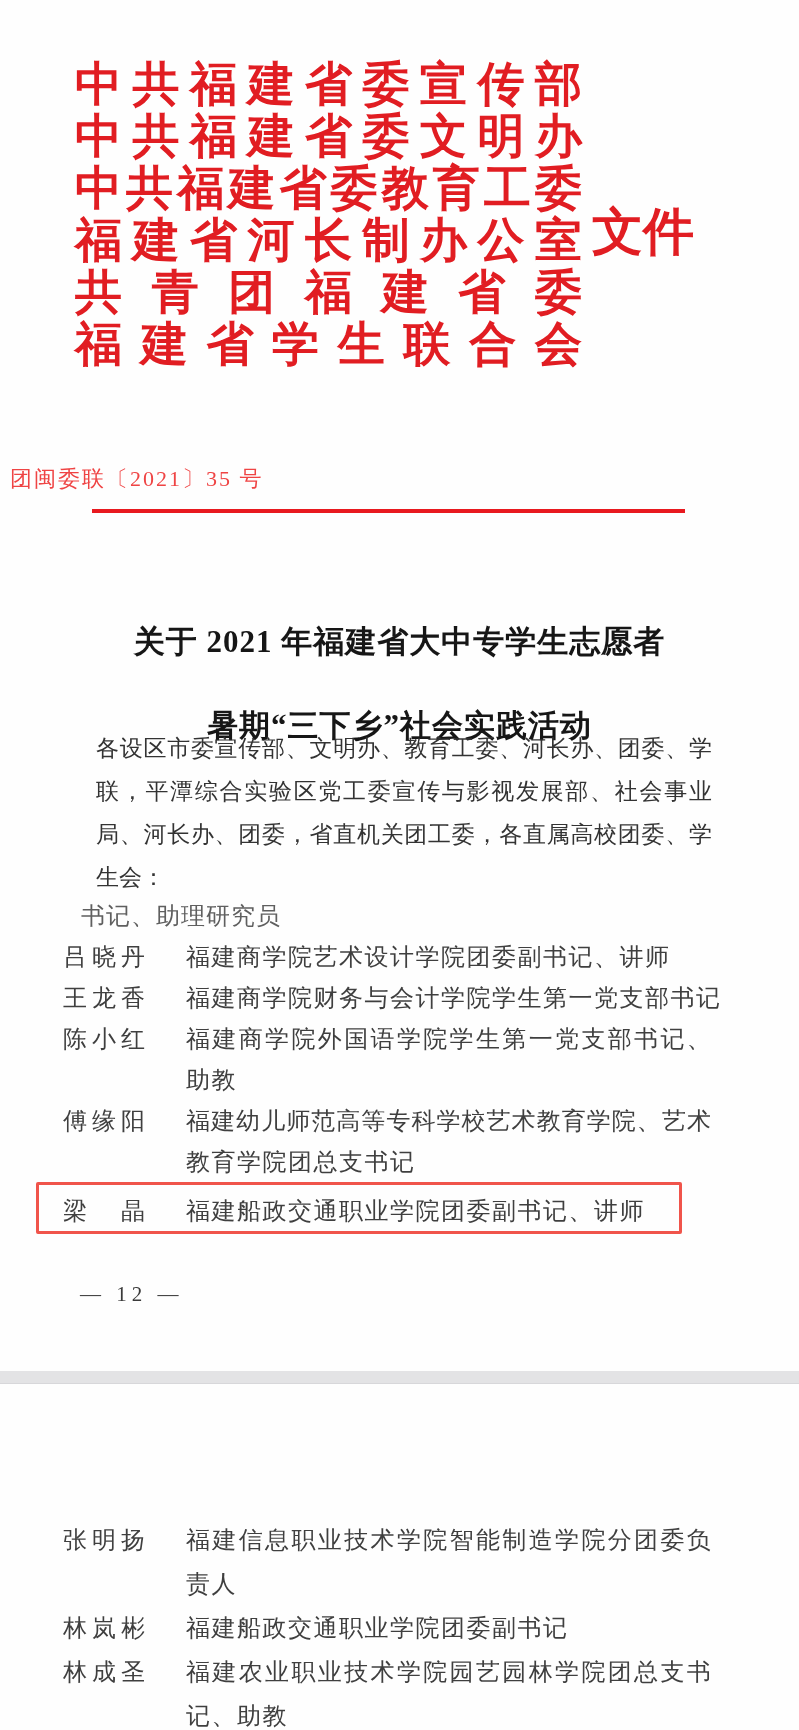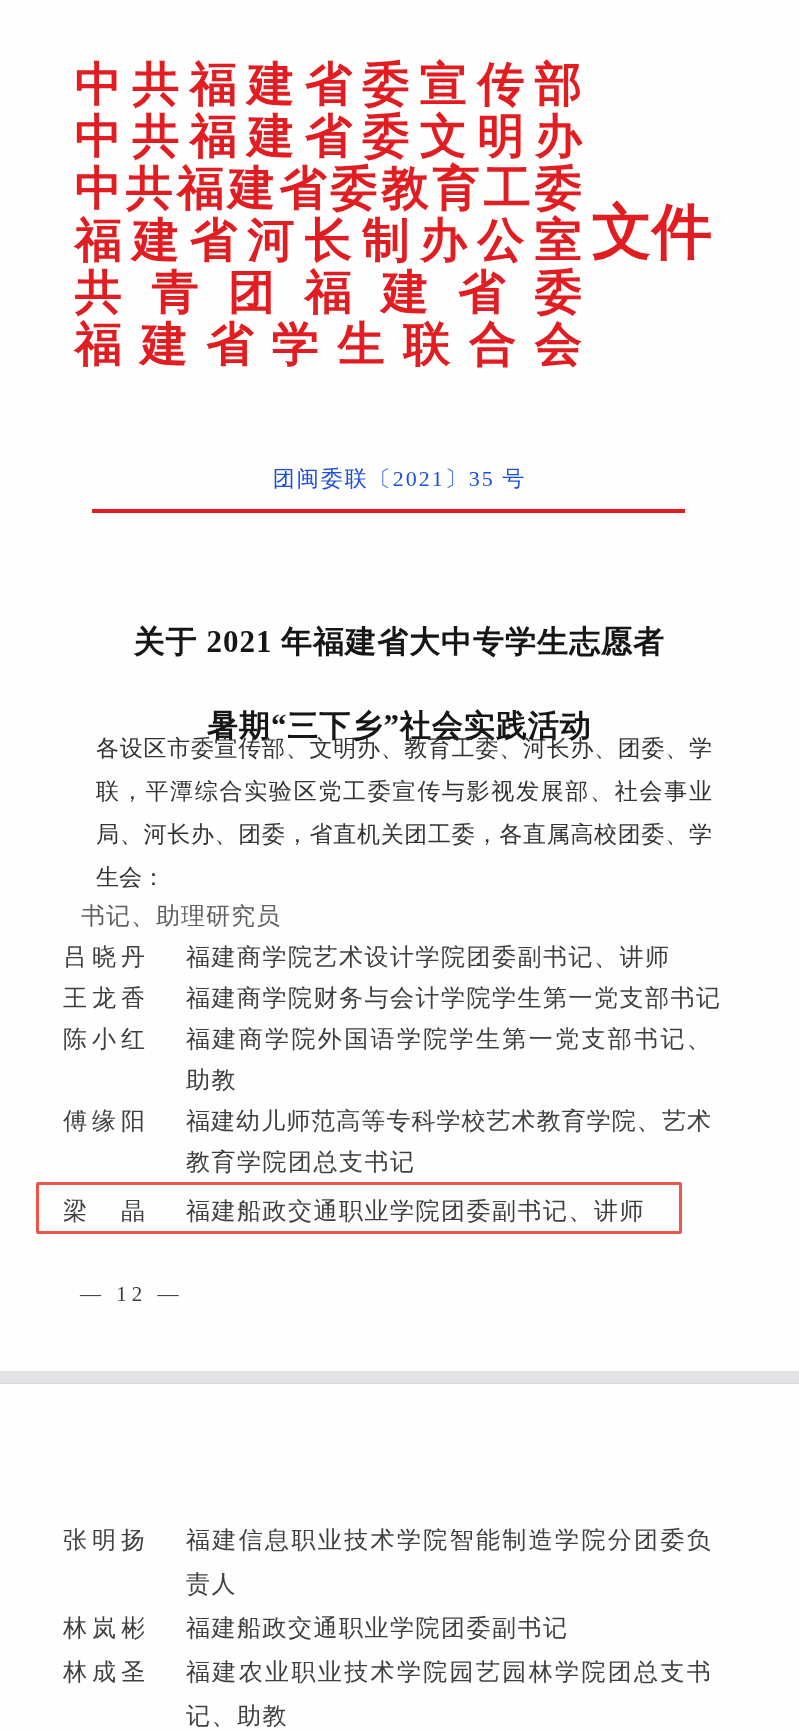--- a/index.html
+++ b/index.html
@@ -6,23 +6,23 @@
     --red:#e11d22; --rule:#e8191f; --hl:#f0544b; --gap:#e3e3e5;
   }
   *{margin:0;padding:0;box-sizing:border-box;}
   html,body{background:#ffffff;}
   body{font-family:"Liberation Serif","DejaVu Serif",serif;}
   .canvas{position:relative;width:799px;height:1730px;background:#fefefe;overflow:hidden;margin:0 auto;}
 
   
   .red-header{position:absolute;left:75px;top:58px;width:507px;}
   .rh-line{height:52px;line-height:52px;font-size:47px;font-weight:bold;color:var(--red);white-space:nowrap;}
-  .wenjian{position:absolute;left:592px;top:200px;font-size:60px;font-weight:bold;color:var(--red);line-height:64px;white-space:nowrap;}
-
-  .doc-number{position:absolute;left:10px;top:464px;width:779px;text-align:center;font-size:22px;color:#1d4ed8;letter-spacing:2px;}
+  .wenjian{position:absolute;left:592px;top:200px;font-size:51px;font-weight:bold;color:var(--red);line-height:64px;white-space:nowrap;}
+
+  .doc-number{position:absolute;left:10px;top:464px;width:779px;text-align:left;font-size:22px;color:#ef4444;letter-spacing:2px;}
   .red-rule{position:absolute;left:92px;top:509px;width:593px;height:4px;background:var(--rule);}
 
   .title{position:absolute;left:10px;top:580px;width:779px;text-align:center;color:#161616;font-weight:bold;}
   .title div{height:44px;line-height:44px;font-size:31px;letter-spacing:1px;margin-top:40px;}
 
   .salutation{position:absolute;left:96px;top:727px;width:616px;color:#333;font-size:23px;}
   .salutation .p-line{height:43px;line-height:43px;}
 
   .list{position:absolute;left:0;width:799px;color:#3f3f3f;font-size:24px;}
   .list1{top:896px;}

